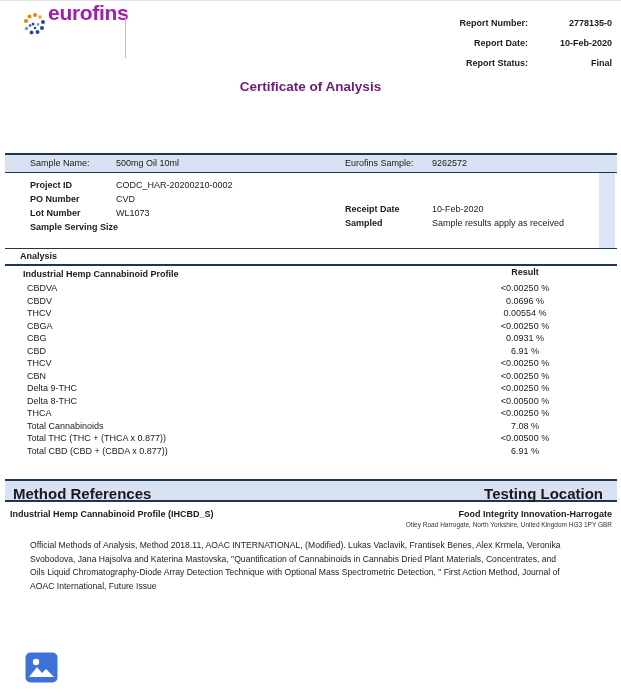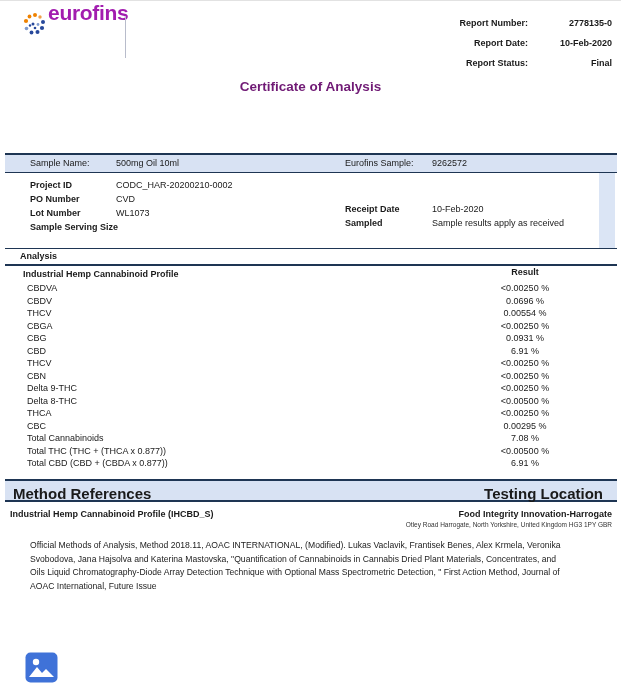--- a/index.html
+++ b/index.html
@@ -165,24 +165,20 @@
       </div>
       <div class="a-row">
         <span class="a-name">Delta 8-THC</span>
         <span class="a-val">&lt;0.00500 %</span>
       </div>
       <div class="a-row">
         <span class="a-name">THCA</span>
         <span class="a-val">&lt;0.00250 %</span>
       </div>
       <div class="a-row">
-        <span class="a-name">CBC</span>
-        <span class="a-val">0.00295 %</span>
-      </div>
-      <div class="a-row">
         <span class="a-name">Total Cannabinoids</span>
         <span class="a-val">7.08 %</span>
       </div>
       <div class="a-row">
         <span class="a-name">Total THC (THC + (THCA x 0.877))</span>
         <span class="a-val">&lt;0.00500 %</span>
       </div>
       <div class="a-row">
         <span class="a-name">Total CBD (CBD + (CBDA x 0.877))</span>
         <span class="a-val">6.91 %</span>

